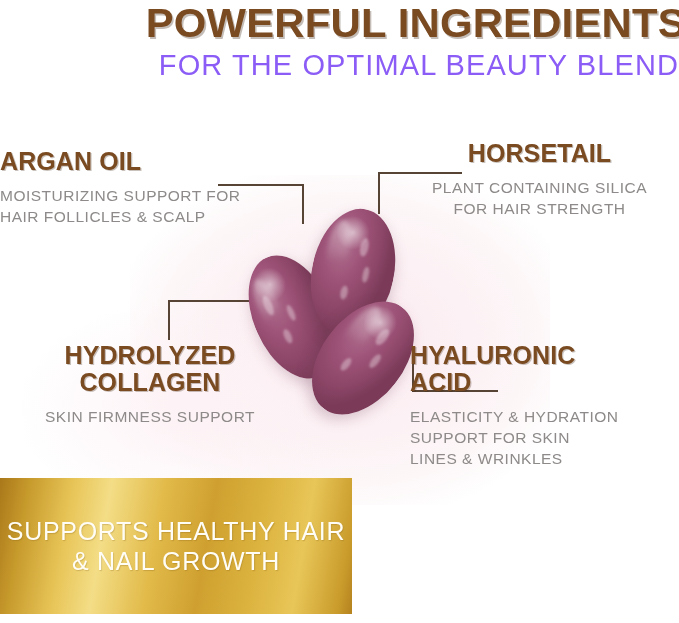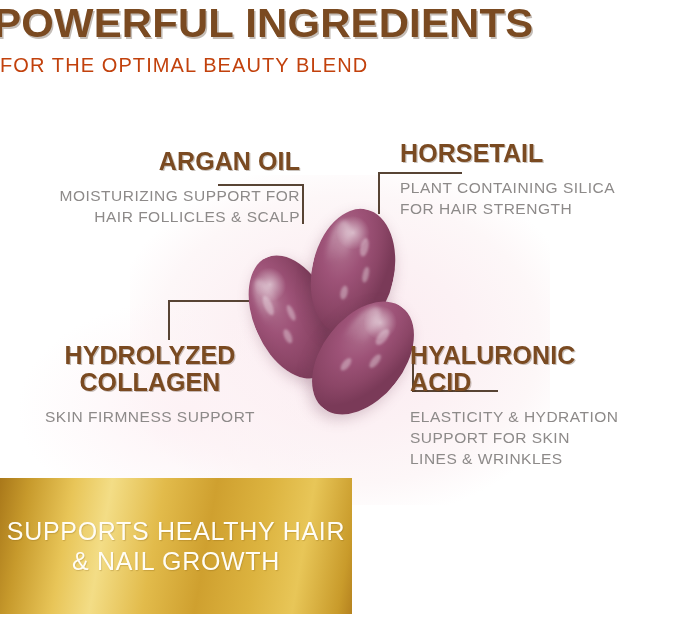--- a/index.html
+++ b/index.html
@@ -15,47 +15,47 @@
     background:radial-gradient(ellipse at 52% 50%, #fbeaf0 0%, #fcf1f4 38%, #fdf7f8 62%, rgba(255,255,255,0) 78%);
     pointer-events:none;
   }
   .halo2{
     position:absolute;left:20px;top:300px;width:340px;height:220px;
     background:radial-gradient(ellipse at 50% 50%, #fdf2f5 0%, rgba(255,255,255,0) 72%);
     pointer-events:none;
   }
 
   
-  .hdr{position:absolute;left:0;top:0;width:679px;text-align:left;}
+  .hdr{position:absolute;left:0;top:0;width:679px;text-align:right;}
   .hdr-main{
     font-size:41px;font-weight:700;letter-spacing:0.2px;
     color:#7a4a21;line-height:46px;
     text-shadow:1.5px 1.5px 0 rgba(60,35,15,.30);
     white-space:nowrap;
     transform:scaleX(1.02);
   }
   .hdr-sub{
-    font-size:20px;font-weight:300;letter-spacing:1.1px;
-    color:#c2410c;line-height:34px;margin-top:2px;white-space:nowrap;
+    font-size:29px;font-weight:300;letter-spacing:1.1px;
+    color:#8b5cf6;line-height:34px;margin-top:2px;white-space:nowrap;
   }
 
   
   .callout{position:absolute;}
   .ing-title{
     font-size:25px;font-weight:700;color:#7a4a21;line-height:27px;
     letter-spacing:0.1px;
     text-shadow:1.2px 1.2px 0 rgba(60,35,15,.28);
     white-space:nowrap;
   }
   .ing-desc{
     font-size:15.5px;font-weight:300;color:#8d8a89;line-height:21px;
     letter-spacing:0.5px;white-space:nowrap;margin-top:10px;
   }
-  .c-tl{left:0;top:148px;width:300px;text-align:right;}
-  .c-tr{left:400px;top:140px;width:279px;text-align:left;}
+  .c-tl{left:0;top:148px;width:300px;text-align:left;}
+  .c-tr{left:400px;top:140px;width:279px;text-align:center;}
   .c-bl{left:0;top:342px;width:300px;text-align:center;}
   .c-br{left:410px;top:342px;width:269px;}
 
   
   .conn{position:absolute;background:#584434;}
   .h{height:2px;}
   .v{width:2px;}
 
   
   .pills{position:absolute;left:250px;top:200px;width:190px;height:200px;}

